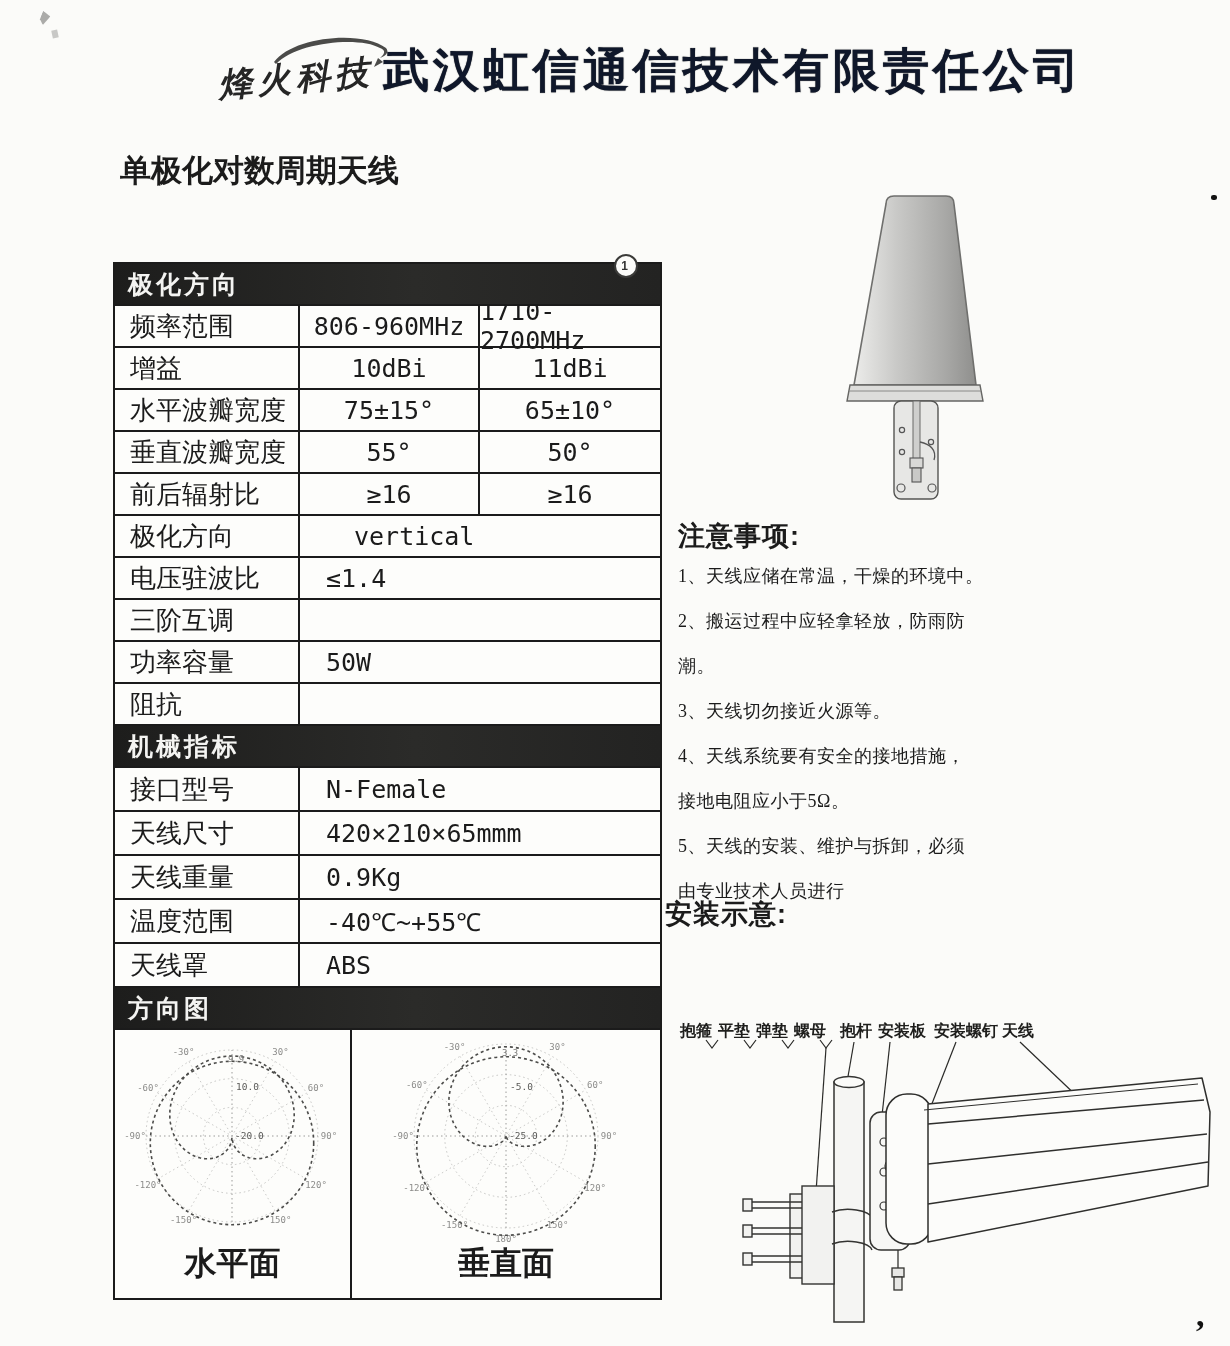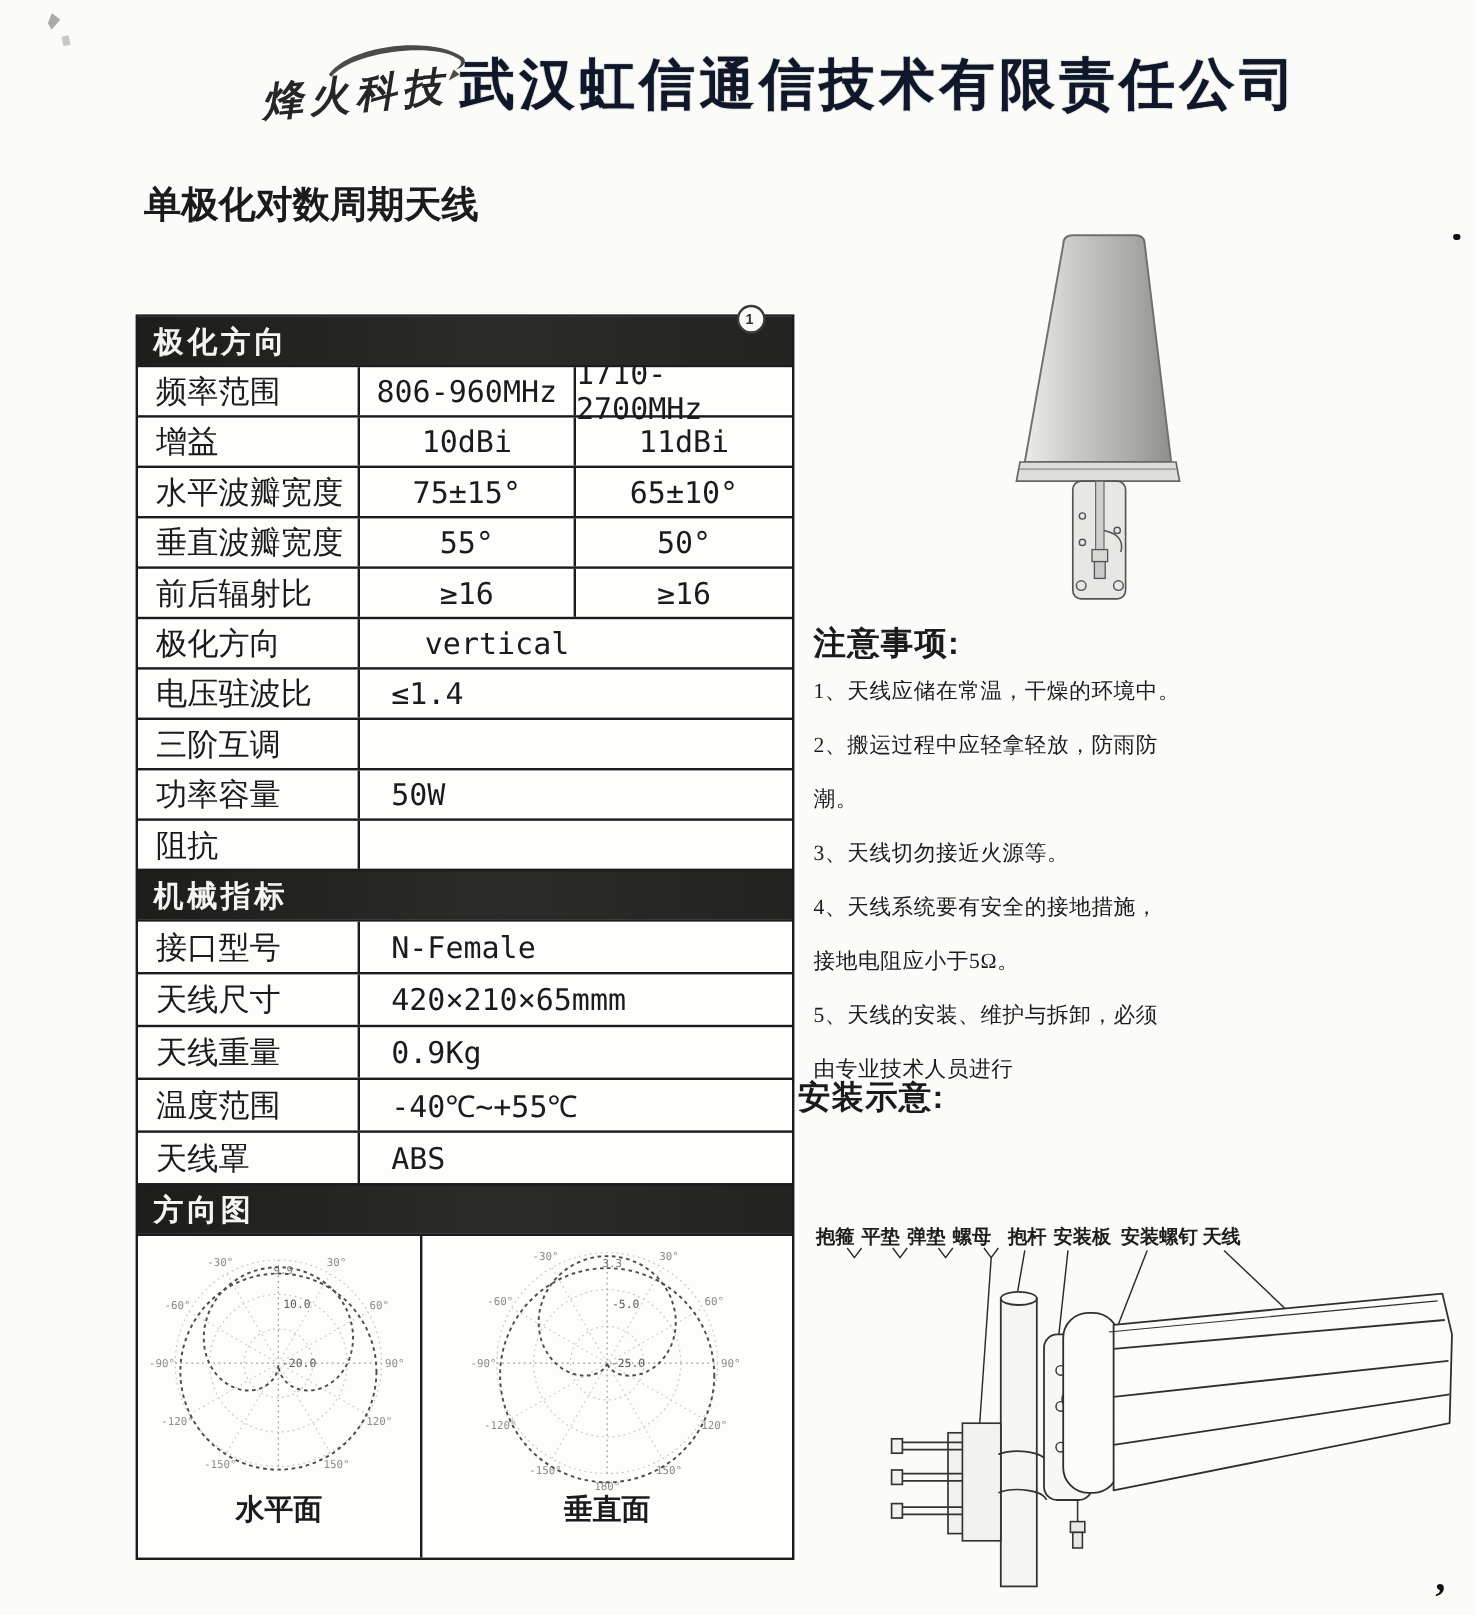--- a/index.html
+++ b/index.html
@@ -37,21 +37,21 @@
   .cell-v1{width:178px;border-right:2px solid #1b1b1b;display:flex;align-items:center;
            justify-content:center;}
   .cell-v2{flex:1;display:flex;align-items:center;justify-content:center;}
   .cell-vs{flex:1;display:flex;align-items:center;padding-left:26px;}
   .padlg .cell-vs{padding-left:54px;}
   
   .plots{display:flex;border-top:2px solid #1b1b1b;height:268px;}
   .plot-cell{display:flex;flex-direction:column;align-items:center;}
   .plot-cell.left{width:235px;border-right:2px solid #1b1b1b;}
   .plot-cell.right{flex:1;}
-  .plot-caption{font-size:24px;font-weight:600;margin-top:-4px;}
+  .plot-caption{font-size:32px;font-weight:600;margin-top:-4px;}
   
   .notices{position:absolute;left:678px;top:518px;width:528px;}
   .notices-heading,.install-heading{font-family:"Liberation Sans",sans-serif;font-weight:bold;
         font-size:27px;letter-spacing:1px;}
   .notice-line{font-size:18px;line-height:45px;letter-spacing:.5px;}
   .install-heading{position:absolute;left:665px;top:896px;}
   .antenna-svg{position:absolute;left:828px;top:190px;}
   .install-svg{position:absolute;left:672px;top:1016px;}
   
   .mark{position:absolute;background:#6a6a68;}

